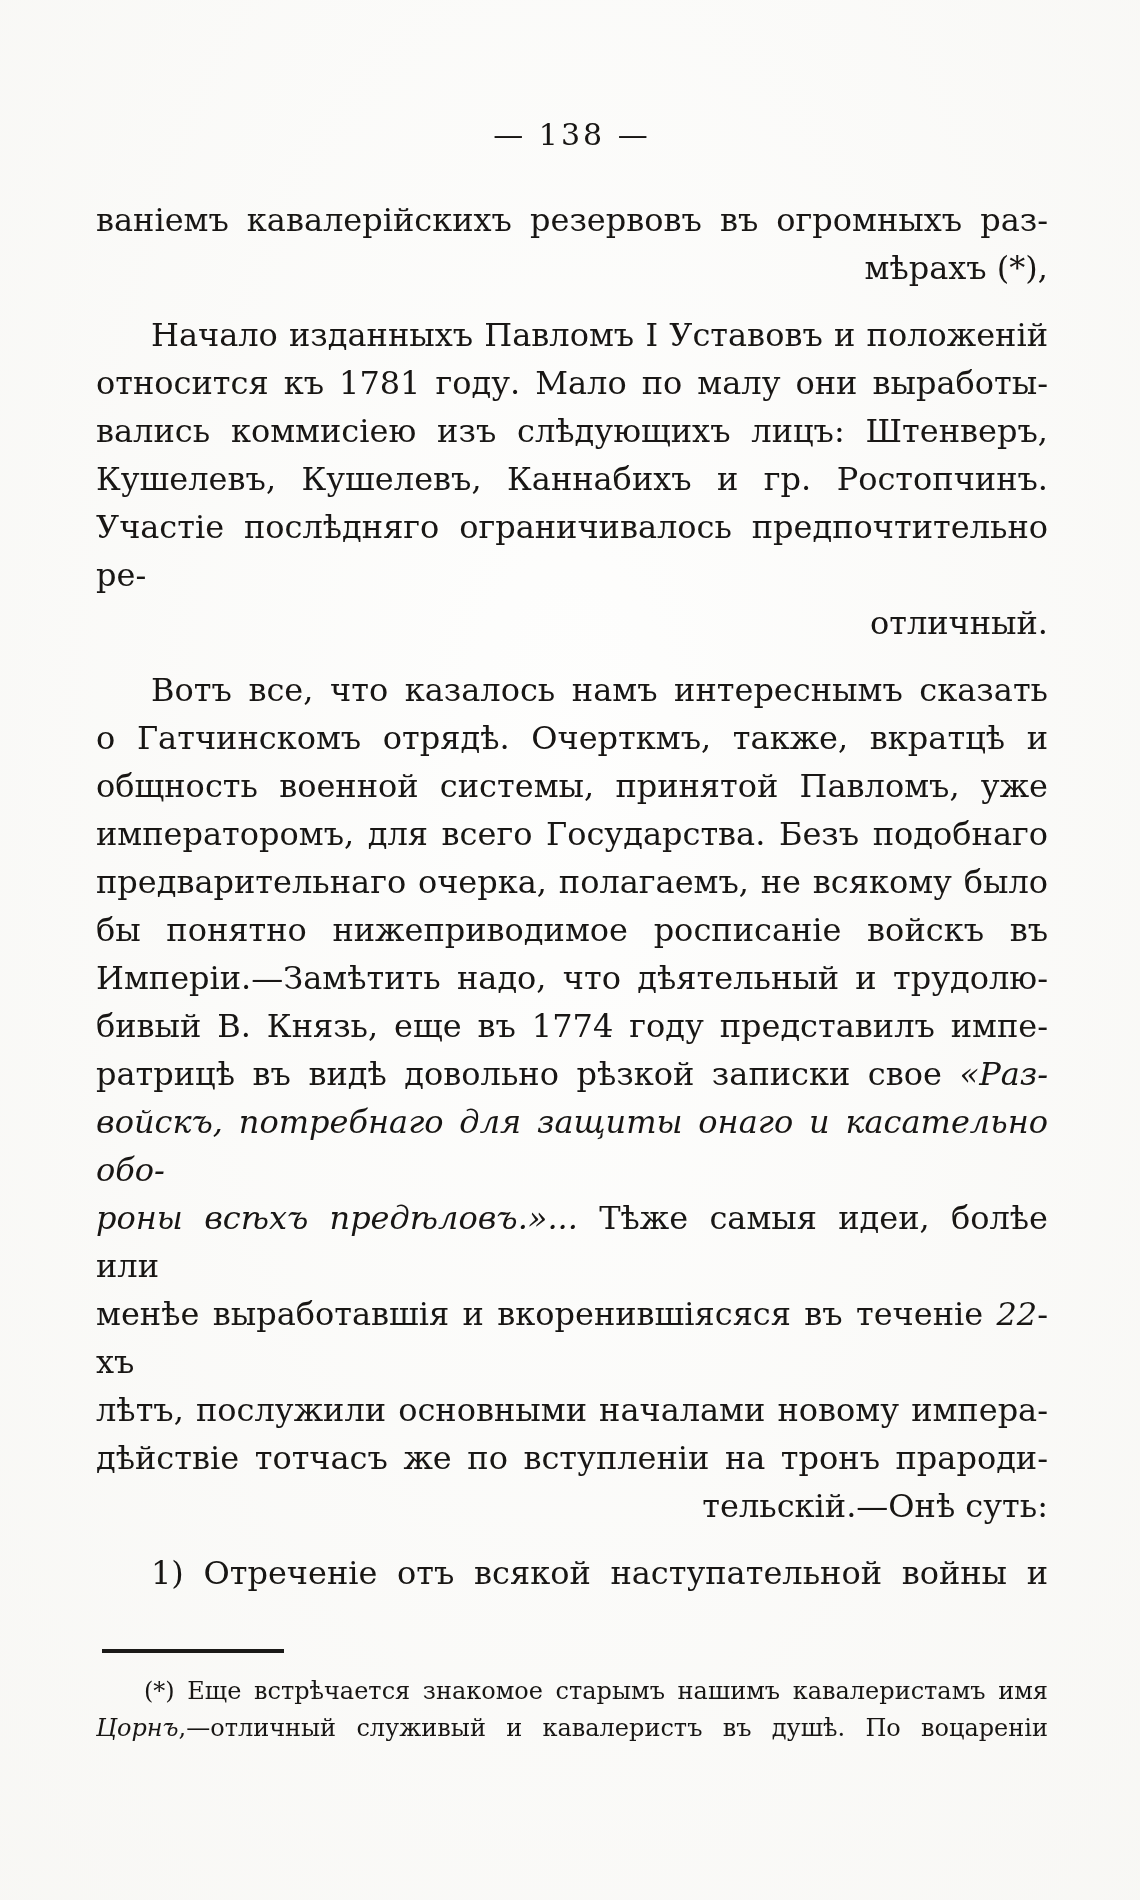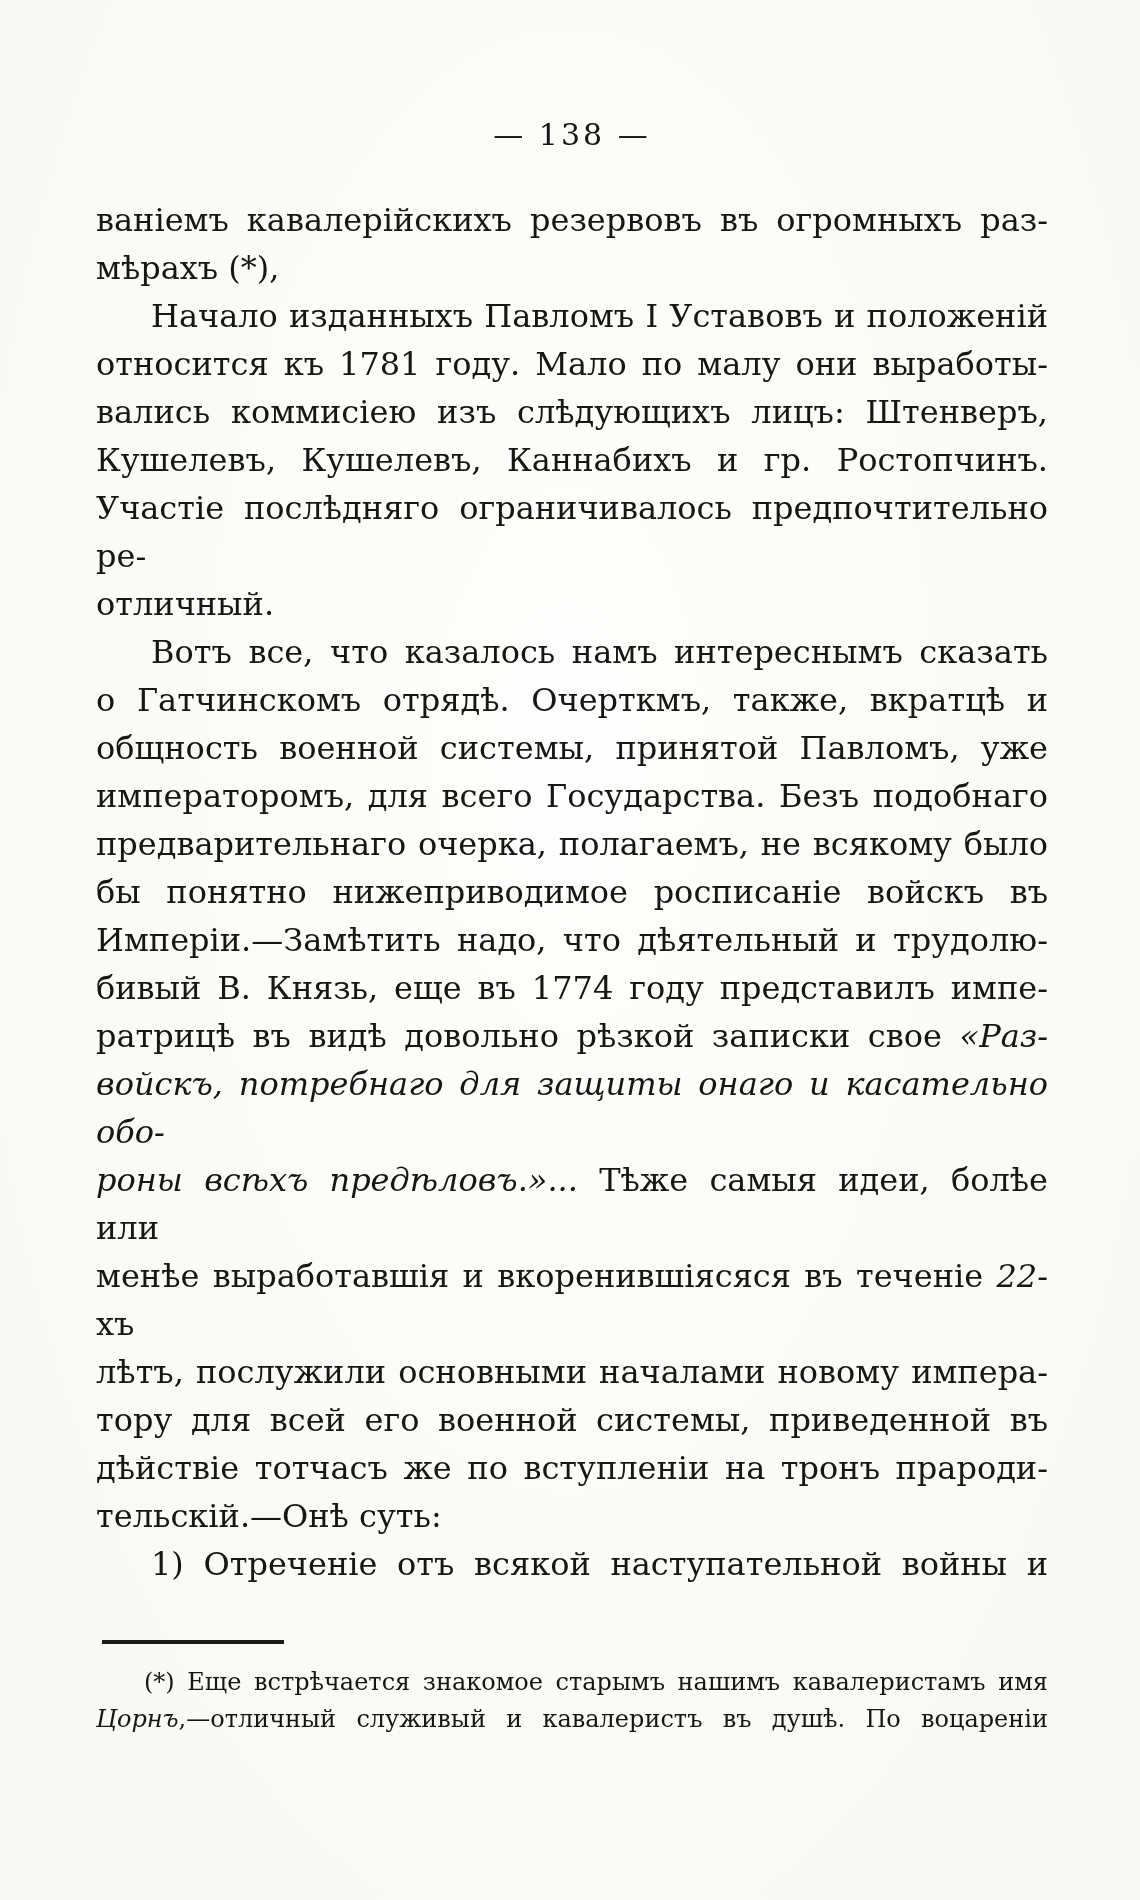--- a/index.html
+++ b/index.html
@@ -28,22 +28,22 @@
     text-align: center;
     font-size: 30px;
     line-height: 30px;
     letter-spacing: 3px;
   }
   .main {
     margin-top: 46px;
     font-size: 32px;
     line-height: 48px;
   }
-  .para + .para { }
-  .line { text-align: left; }
+  .para + .para { margin-top: 19px; }
+  .line { text-align: right; }
   .line.just {
     text-align: justify;
     text-align-last: justify;
     -moz-text-align-last: justify;
   }
   .para.indent .line:first-child { text-indent: 55px; }
   .it { font-style: italic; }
   .fn-rule {
     margin: 52px 0 0 6px;
     width: 182px;
@@ -83,21 +83,20 @@
         <div class="line just"><span>императоромъ, для всего Государства. Безъ подобнаго</span></div>
         <div class="line just"><span>предварительнаго очерка, полагаемъ, не всякому было</span></div>
         <div class="line just"><span>бы понятно нижеприводимое росписаніе войскъ въ</span></div>
         <div class="line just"><span>Имперіи.—Замѣтить надо, что дѣятельный и трудолю-</span></div>
         <div class="line just"><span>бивый В. Князь, еще въ 1774 году представилъ импе-</span></div>
         <div class="line just"><span>ратрицѣ въ видѣ довольно рѣзкой записки свое </span><span class="it">«Раз-</span></div>
         <div class="line just"><span class="it">войскъ, потребнаго для защиты онаго и касательно обо-</span></div>
         <div class="line just"><span class="it">роны всѣхъ предѣловъ.»...</span><span> Тѣже самыя идеи, болѣе или</span></div>
         <div class="line just"><span>менѣе выработавшія и вкоренившіясяся въ теченіе </span><span class="it">22</span><span>-хъ</span></div>
         <div class="line just"><span>лѣтъ, послужили основными началами новому импера-</span></div>
-        <div class="line just"><span>тору для всей его военной системы, приведенной въ</span></div>
         <div class="line just"><span>дѣйствіе тотчасъ же по вступленіи на тронъ прароди-</span></div>
         <div class="line"><span>тельскій.—Онѣ суть:</span></div>
       </div>
       <div class="para indent">
         <div class="line just"><span>1) Отреченіе отъ всякой наступательной войны и</span></div>
       </div>
     </div>
 
   <div class="fn-rule"></div>
 

